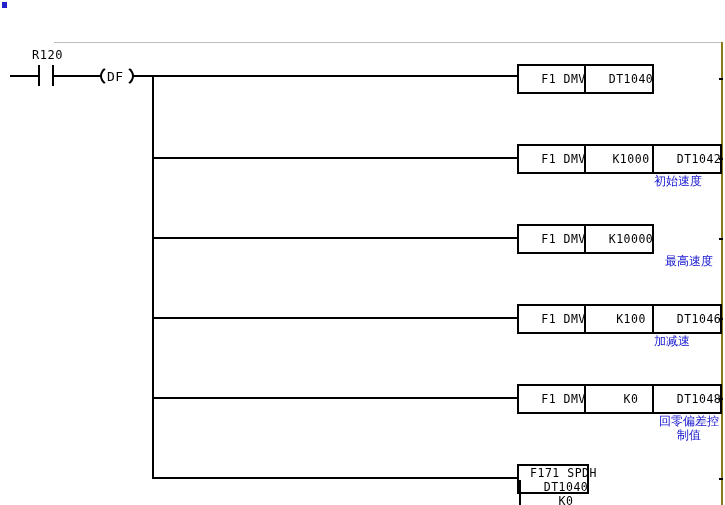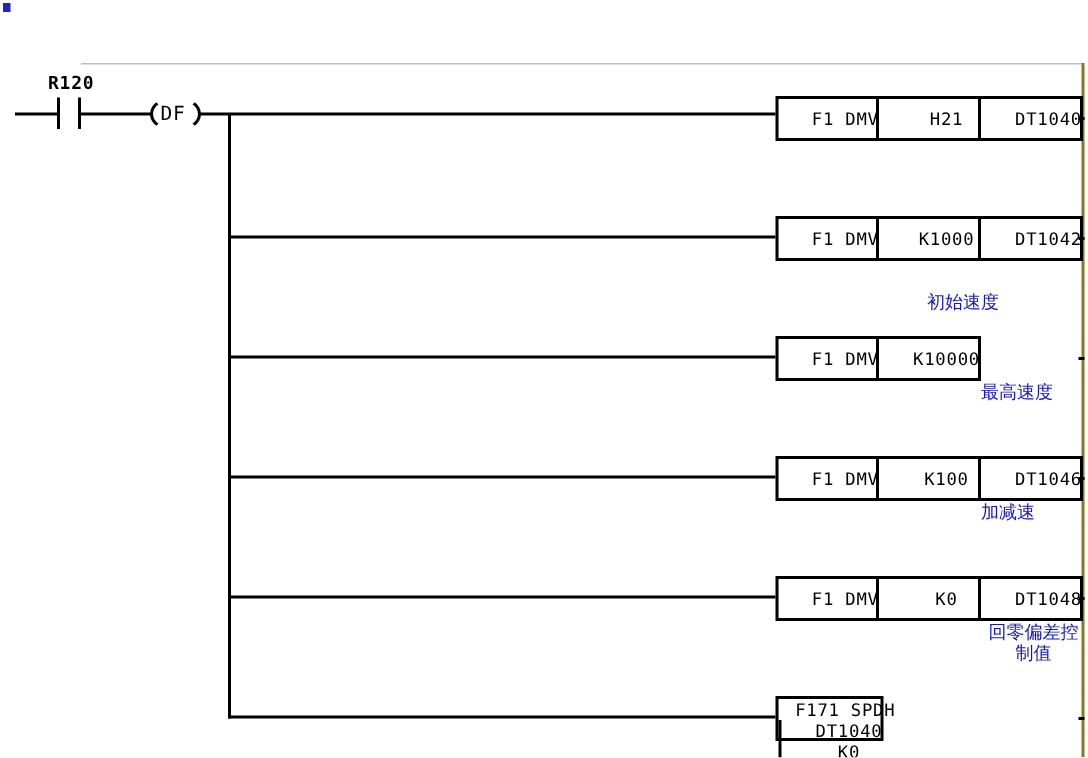--- a/index.html
+++ b/index.html
@@ -55,21 +55,20 @@
     width: 2px;
     background: #000000;
   }
   
   .contact-label {
     position: absolute;
     font-size: 12px;
     color: #000000;
     white-space: nowrap;
     letter-spacing: 0.5px;
-    font-weight: bold;
   }
   .contact-bar {
     position: absolute;
     width: 2px;
     height: 21px;
     background: #000000;
   }
   
   .coil {
     position: absolute;
@@ -141,41 +140,40 @@
 
   <div class="coil" style="left:100px; top:64px;"></div>
   <div class="coil-text" style="left:107px; top:69px;">DF</div>
 
   <div class="hline" style="left:133px; top:75px; width:386px;"></div>
 
   <div class="vline" style="left:152px; top:76px; height:403px;"></div>
 
   <div class="block" style="left:517px; top:64px;">
     <div class="cell cell-op">F1 DMV</div>
-    <div class="cell cell-arg">H21</div>
     <div class="cell cell-arg">DT1040</div>
   </div>
   <div class="hline" style="left:719px; top:78px; width:4px;"></div>
 
   <div class="hline" style="left:152px; top:157px; width:367px;"></div>
   <div class="block" style="left:517px; top:144px;">
     <div class="cell cell-op">F1 DMV</div>
     <div class="cell cell-arg">K1000</div>
     <div class="cell cell-arg">DT1042</div>
   </div>
   <div class="hline" style="left:719px; top:158px; width:4px;"></div>
-  <div class="annot" style="left:618px; top:174px;margin-top:20px;">初始速度</div>
+  <div class="annot" style="left:654px; top:174px;">初始速度</div>
 
   <div class="hline" style="left:152px; top:237px; width:367px;"></div>
   <div class="block" style="left:517px; top:224px;">
     <div class="cell cell-op">F1 DMV</div>
     <div class="cell cell-arg">K10000</div>
   </div>
   <div class="hline" style="left:719px; top:238px; width:4px;"></div>
-  <div class="annot" style="left:654px; top:254px;">最高速度</div>
+  <div class="annot" style="left:654px; top:254px;text-align:center;">最高速度</div>
 
   <div class="hline" style="left:152px; top:317px; width:367px;"></div>
   <div class="block" style="left:517px; top:304px;">
     <div class="cell cell-op">F1 DMV</div>
     <div class="cell cell-arg">K100</div>
     <div class="cell cell-arg">DT1046</div>
   </div>
   <div class="hline" style="left:719px; top:318px; width:4px;"></div>
   <div class="annot" style="left:654px; top:334px;">加减速</div>
 

